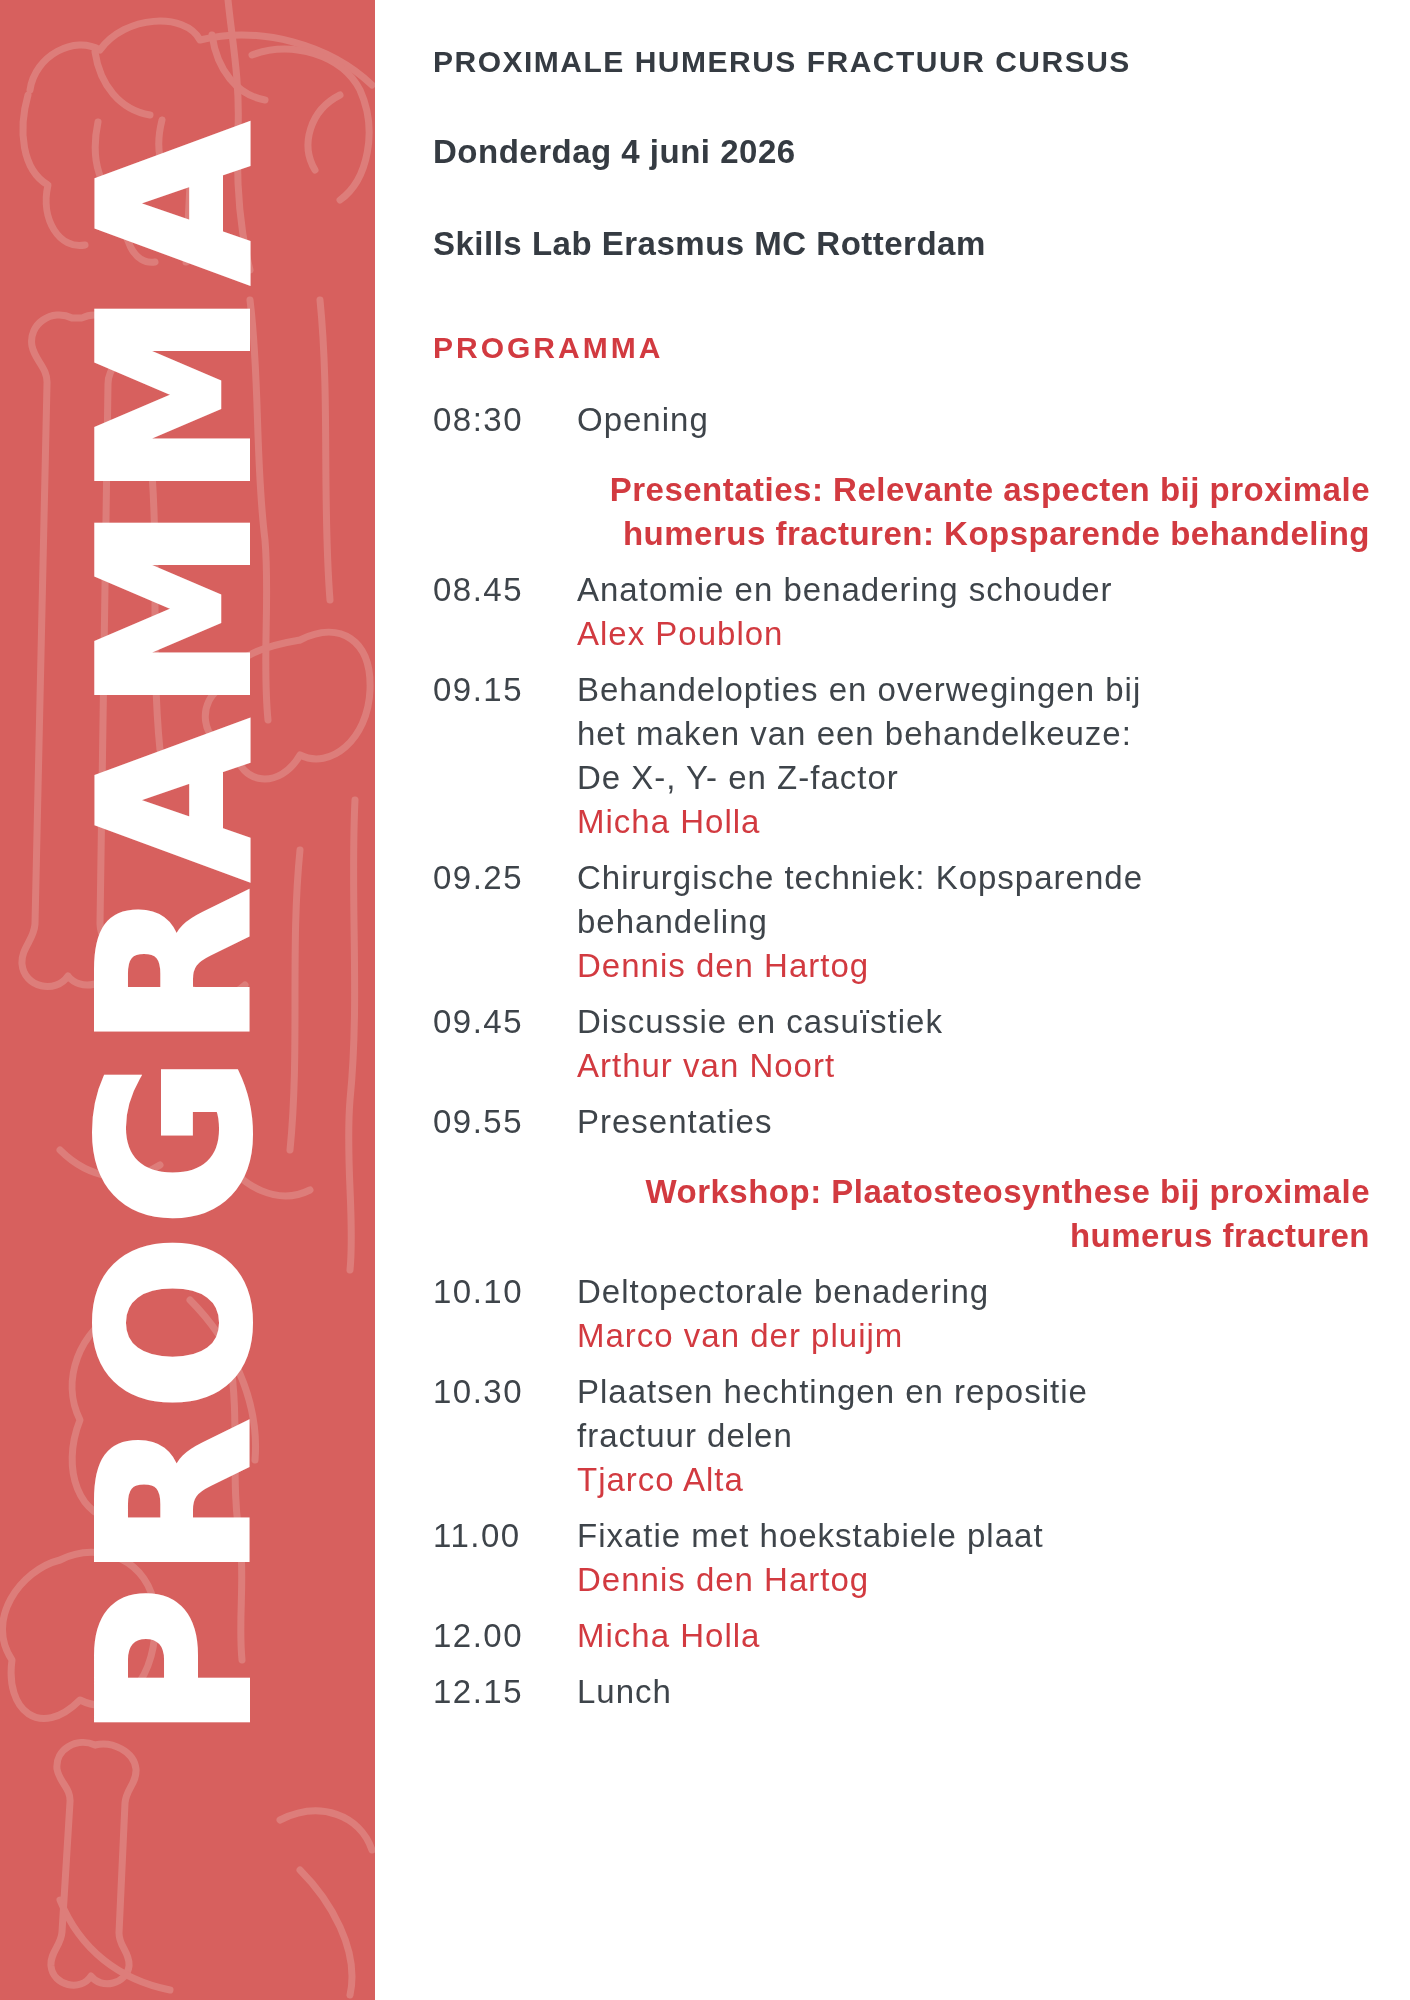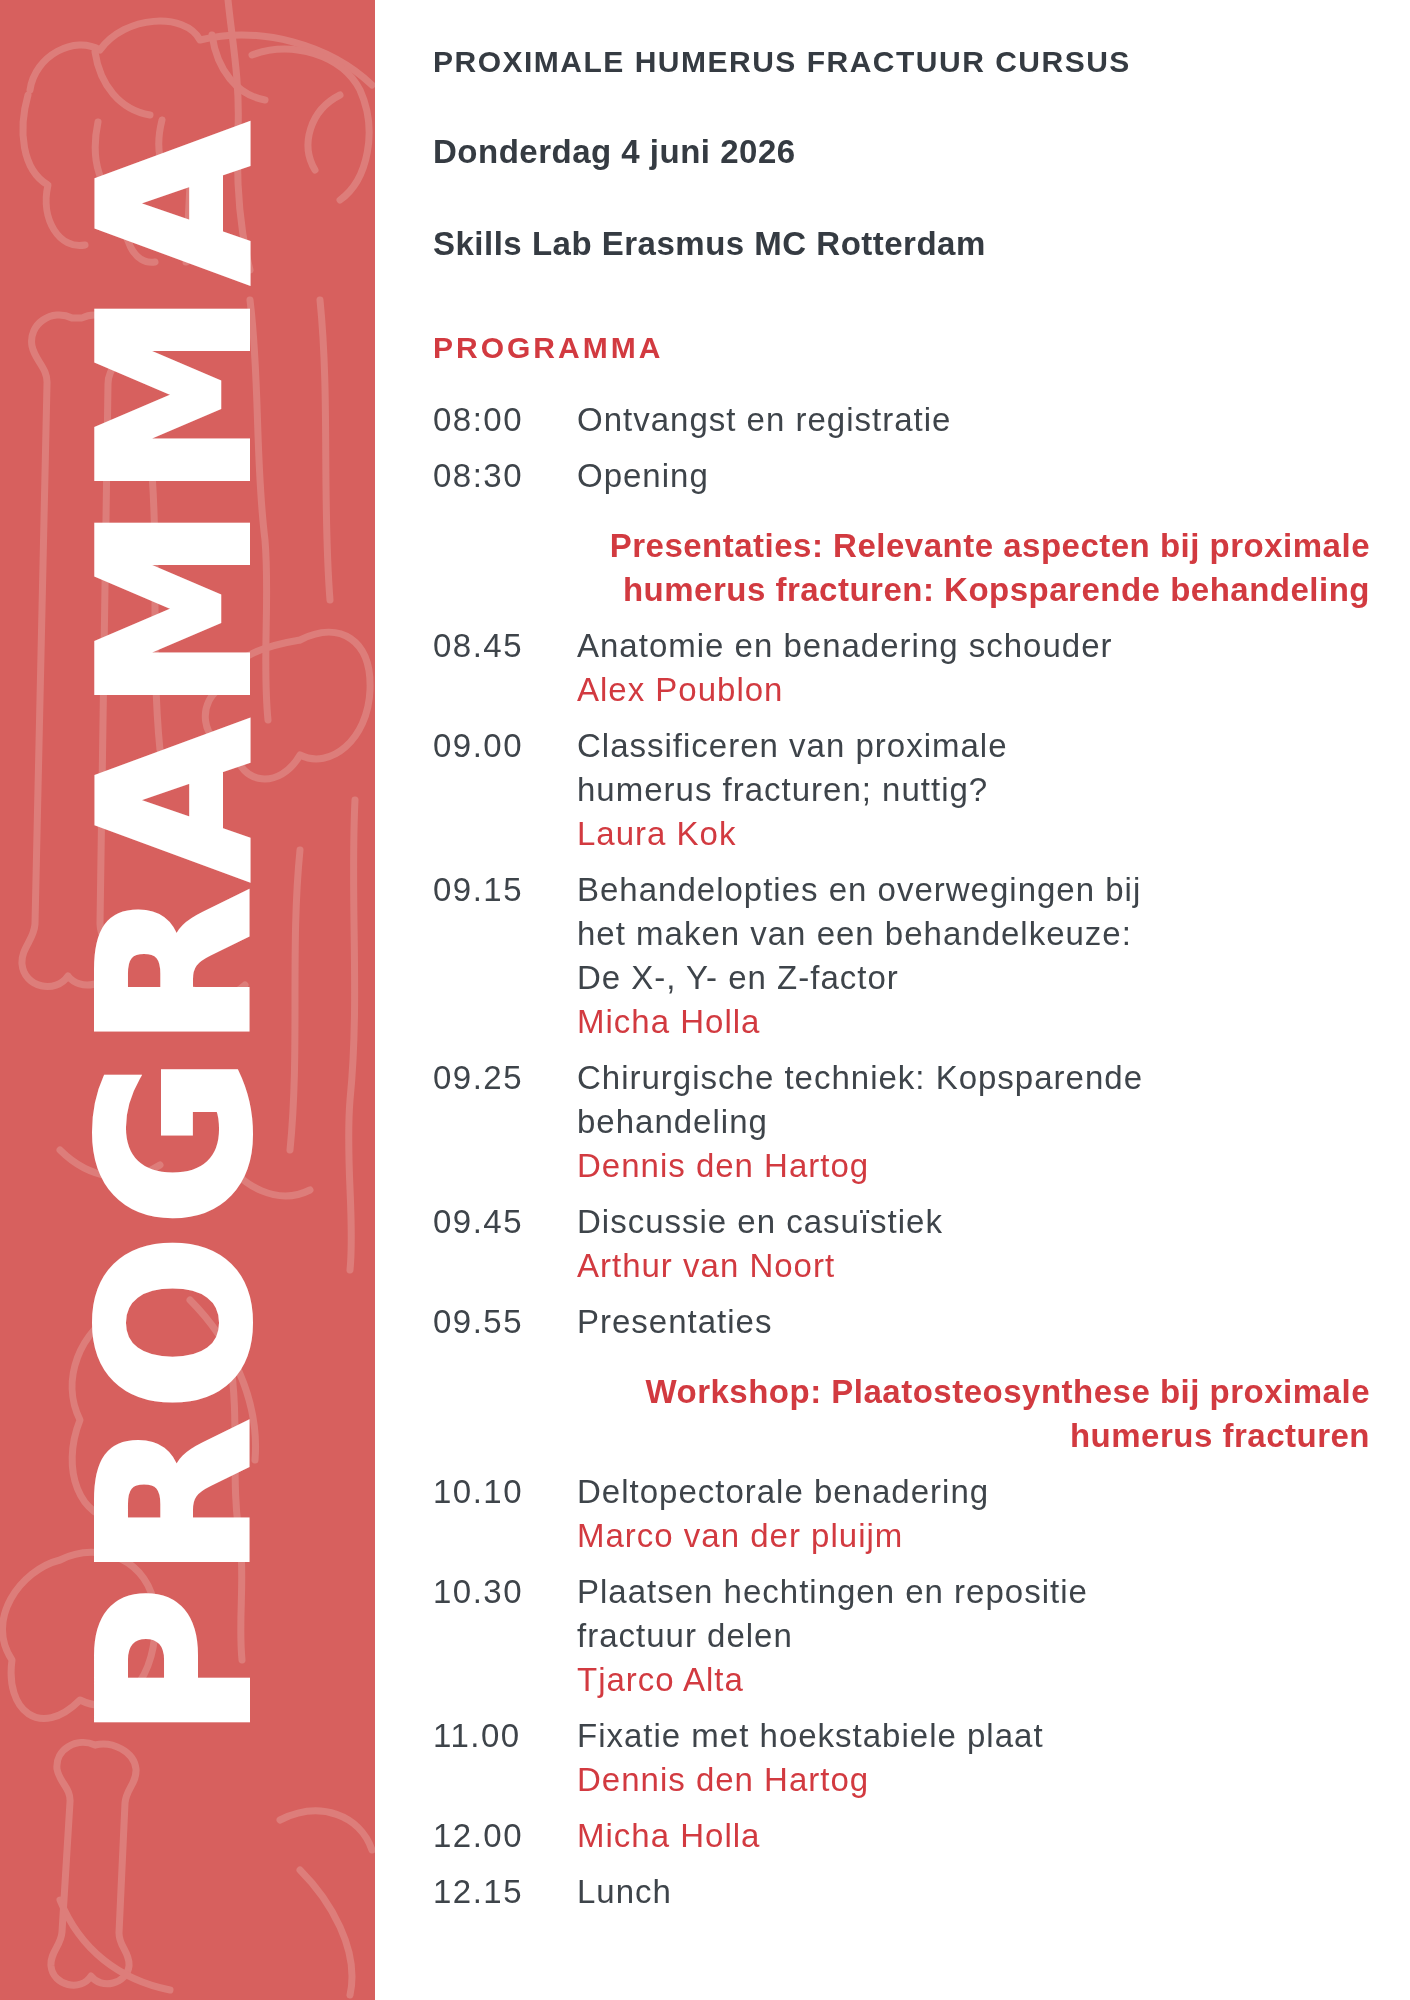--- a/index.html
+++ b/index.html
@@ -145,48 +145,34 @@
     <header>
       <div class="course-title">PROXIMALE HUMERUS FRACTUUR CURSUS</div>
       <div class="course-sub">Donderdag 4 juni 2026</div>
       <div class="course-sub">Skills Lab Erasmus MC Rotterdam</div>
     </header>
 
     <h2 class="program-heading">PROGRAMMA</h2>
 
     <div class="program-list">
         <div class="row">
-          <div class="time">08:00</div>
-          <div class="titles">
-            <div class="title-line">Ontvangst en registratie</div>
-          </div>
-        </div>
-        <div class="row">
           <div class="time">08:30</div>
           <div class="titles">
             <div class="title-line">Opening</div>
           </div>
         </div>
         <div class="section">
           <div class="section-line">Presentaties: Relevante aspecten bij proximale</div>
           <div class="section-line">humerus fracturen: Kopsparende behandeling</div>
         </div>
         <div class="row">
           <div class="time">08.45</div>
           <div class="titles">
             <div class="title-line">Anatomie en benadering schouder</div>
             <div class="speaker">Alex Poublon</div>
-          </div>
-        </div>
-        <div class="row">
-          <div class="time">09.00</div>
-          <div class="titles">
-            <div class="title-line">Classificeren van proximale</div>
-            <div class="title-line">humerus fracturen; nuttig?</div>
-            <div class="speaker">Laura Kok</div>
           </div>
         </div>
         <div class="row">
           <div class="time">09.15</div>
           <div class="titles">
             <div class="title-line">Behandelopties en overwegingen bij</div>
             <div class="title-line">het maken van een behandelkeuze:</div>
             <div class="title-line">De X-, Y- en Z-factor</div>
             <div class="speaker">Micha Holla</div>
           </div>

